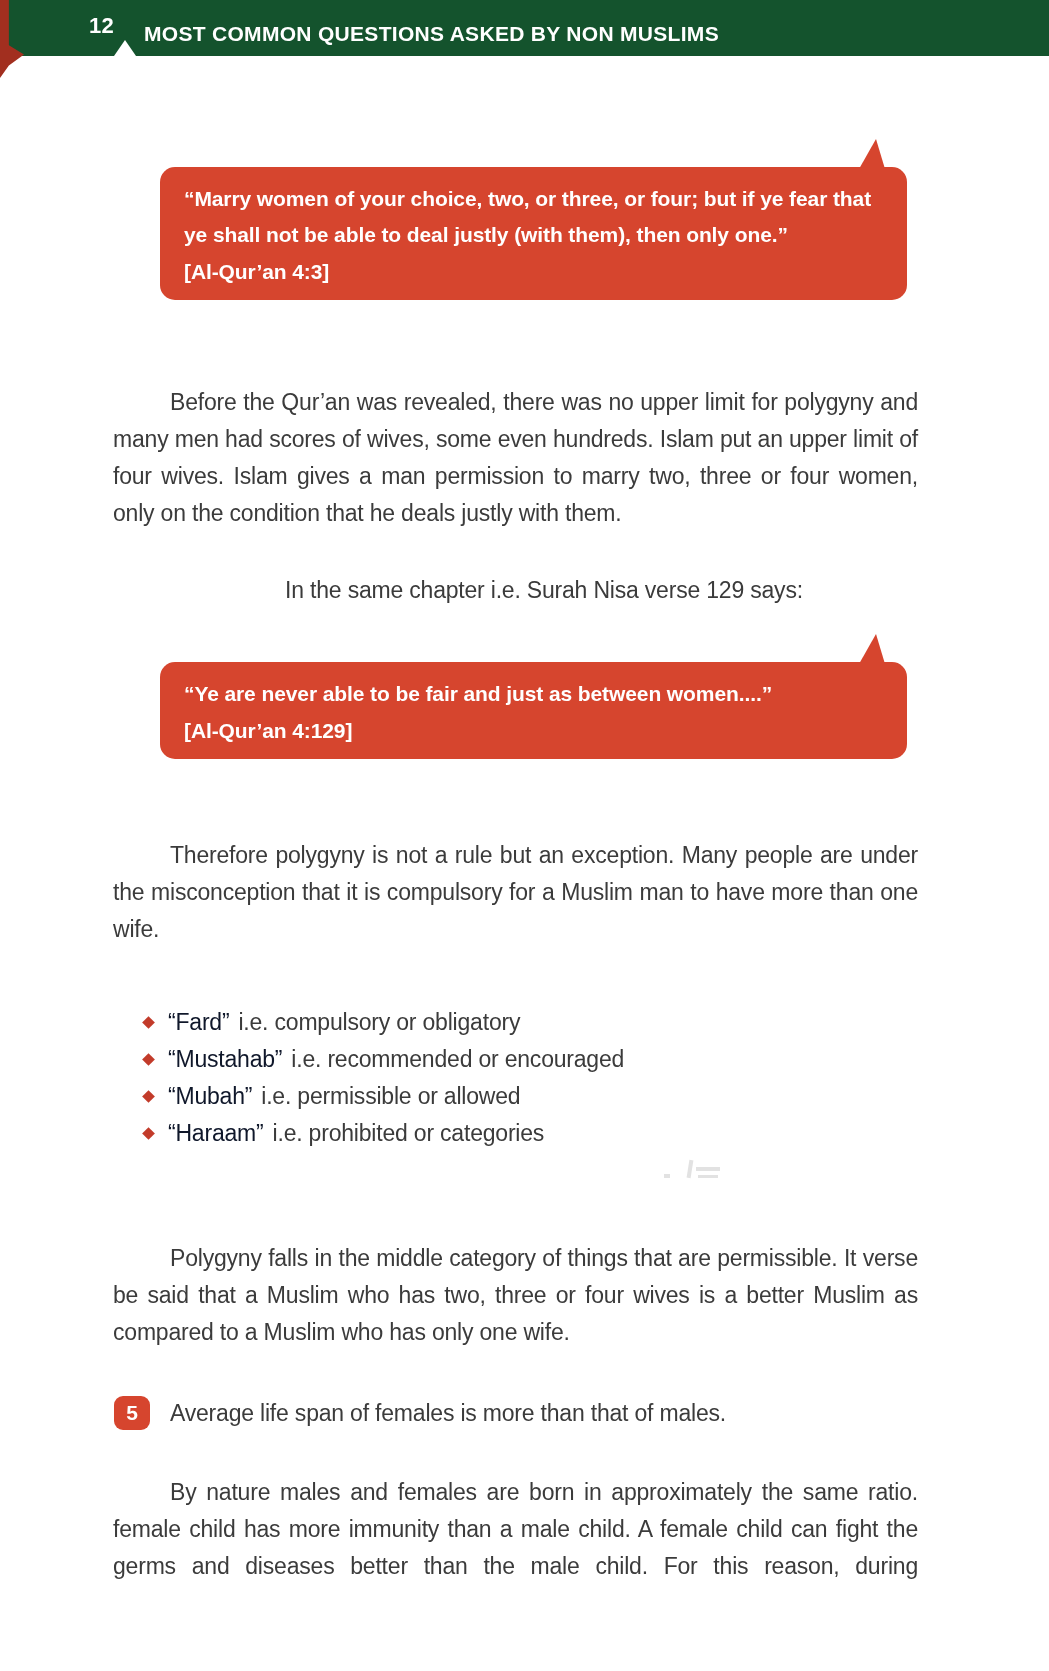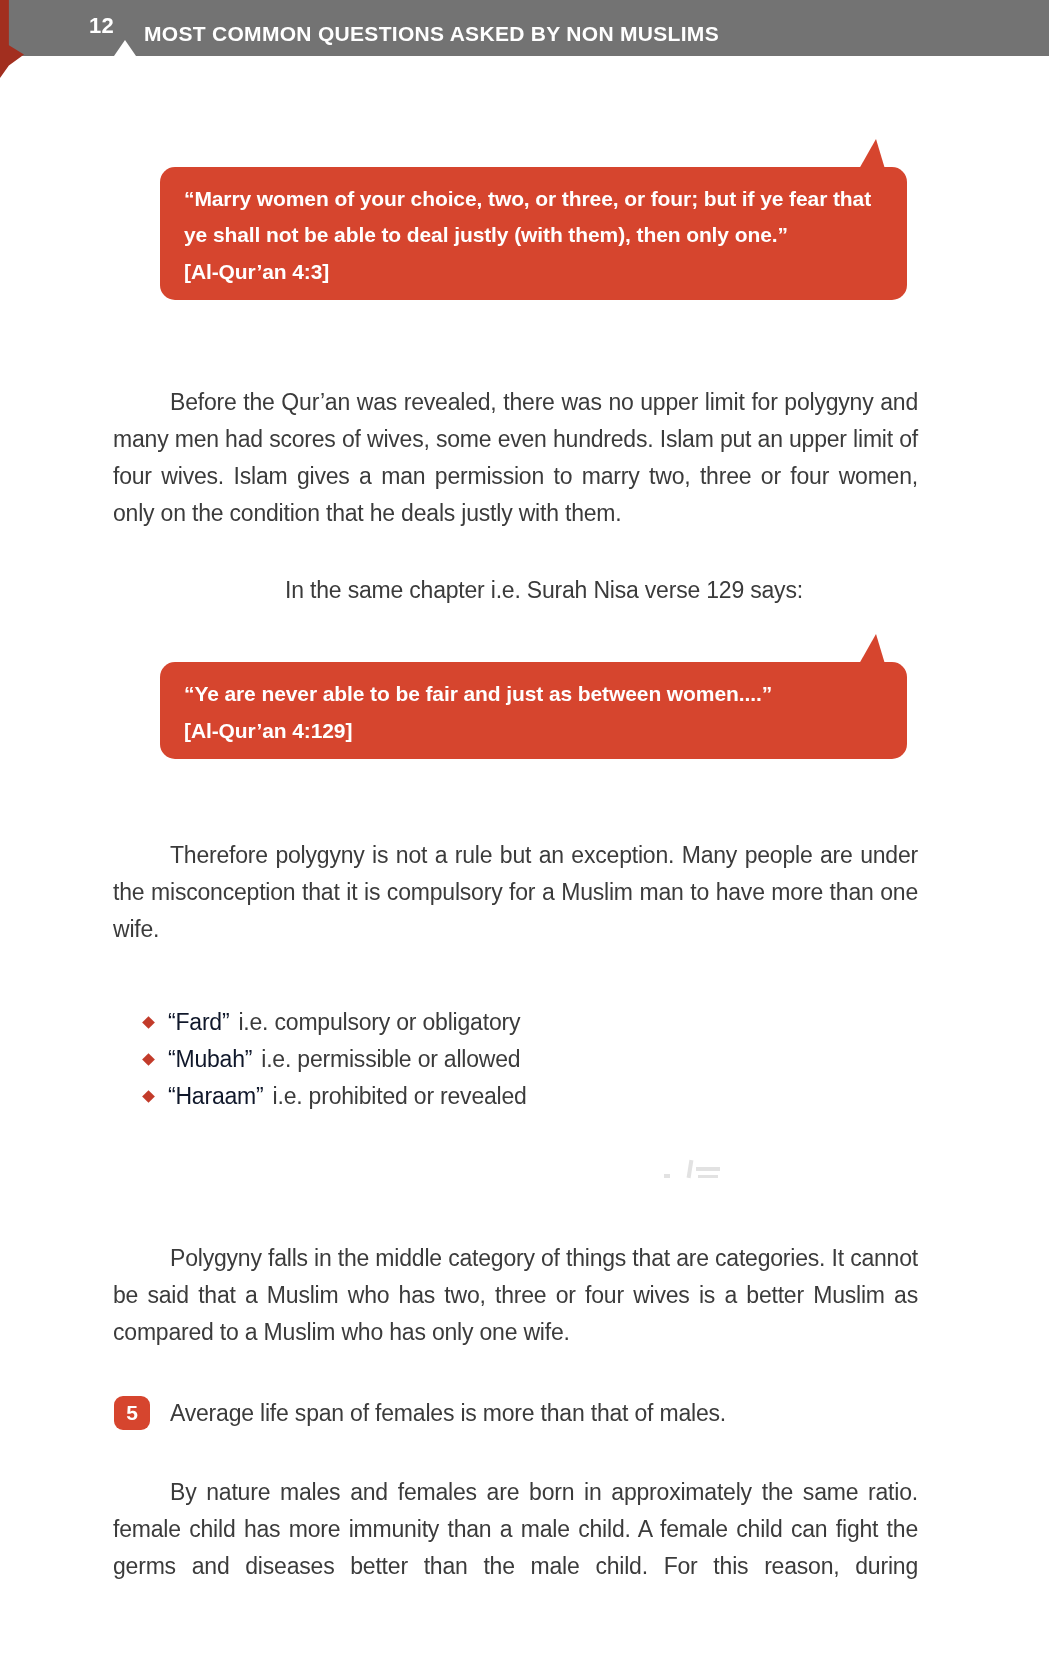--- a/index.html
+++ b/index.html
@@ -6,21 +6,21 @@
   html,body { background:#e8e8e8; }
   .page {
     position:relative; width:1049px; height:1671px; margin:0 auto;
     background:#ffffff; overflow:hidden;
     font-family:"Liberation Sans","DejaVu Sans",sans-serif;
     color:#3b3b3b;
   }
   
   .header-bar {
     position:absolute; top:0; left:0; width:1049px; height:56px;
-    background:#737373;
+    background:#14532d;
   }
   .header-num {
     position:absolute; left:89px; top:13px;
     font-size:22px; font-weight:bold; color:#fff; letter-spacing:0.3px;
   }
   .header-title {
     position:absolute; left:144px; top:14px;
     font-size:21px; font-weight:bold; color:#fff; letter-spacing:0.3px;margin-top:8px;
   }
   .header-notch {
@@ -121,35 +121,39 @@
   <p class="para p2">Therefore polygyny is not a rule but an exception. Many people are under the misconception that it is compulsory for a Muslim man to have more than one wife.</p>
 
 
   <ul class="cat-list">
     <li class="cat-item">
       <span class="diamond"></span>
       <span class="cat-term">“Fard”</span><span class="cat-def">i.e. compulsory or obligatory</span>
     </li>
     <li class="cat-item">
       <span class="diamond"></span>
+      <span class="cat-term">“Mustahab”</span><span class="cat-def">i.e. recommended or encouraged</span>
+    </li>
+    <li class="cat-item">
+      <span class="diamond"></span>
       <span class="cat-term">“Mubah”</span><span class="cat-def">i.e. permissible or allowed</span>
     </li>
     <li class="cat-item">
       <span class="diamond"></span>
-      <span class="cat-term">“Haraam”</span><span class="cat-def">i.e. prohibited or revealed</span>
+      <span class="cat-term">“Haraam”</span><span class="cat-def">i.e. prohibited or categories</span>
     </li>
   </ul>
 
   <div class="artifact">
     <i class="a1"></i>
       <i class="a2"></i>
       <i class="a3"></i>
       <i class="a4"></i>
   </div>
 
-  <p class="para p3">Polygyny falls in the middle category of things that are categories. It cannot be said that a Muslim who has two, three or four wives is a better Muslim as compared to a Muslim who has only one wife.</p>
+  <p class="para p3">Polygyny falls in the middle category of things that are permissible. It verse be said that a Muslim who has two, three or four wives is a better Muslim as compared to a Muslim who has only one wife.</p>
 
   <div class="q-badge">5</div>
   <div class="q-heading">Average life span of females is more than that of males.</div>
 
   <p class="para p4">By nature males and females are born in approximately the same ratio. female child has more immunity than a male child. A female child can fight the germs and diseases better than the male child. For this reason, during</p>
 
 </div>
 
 </body></html>

